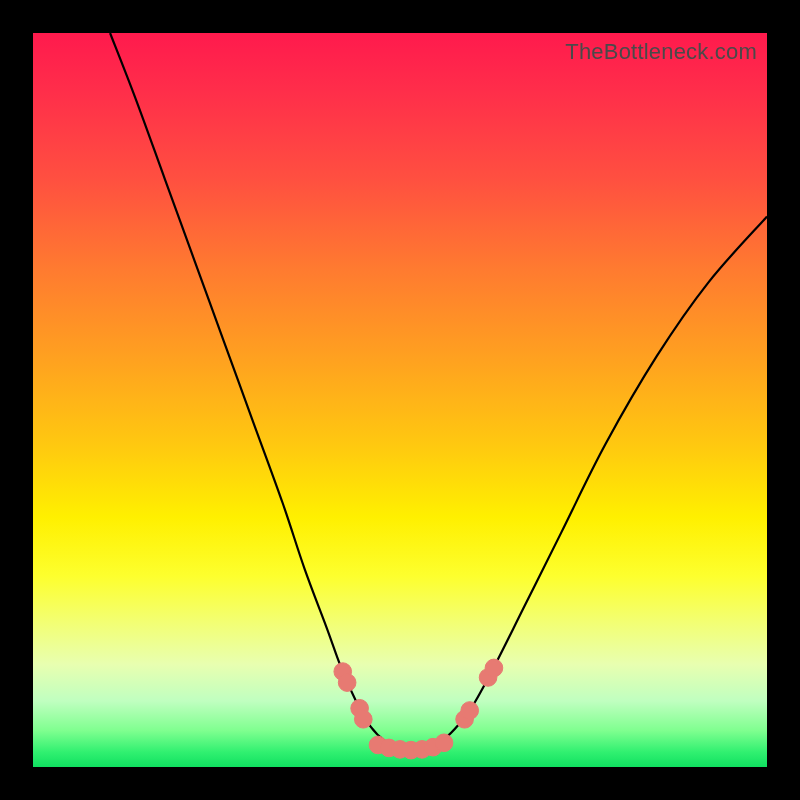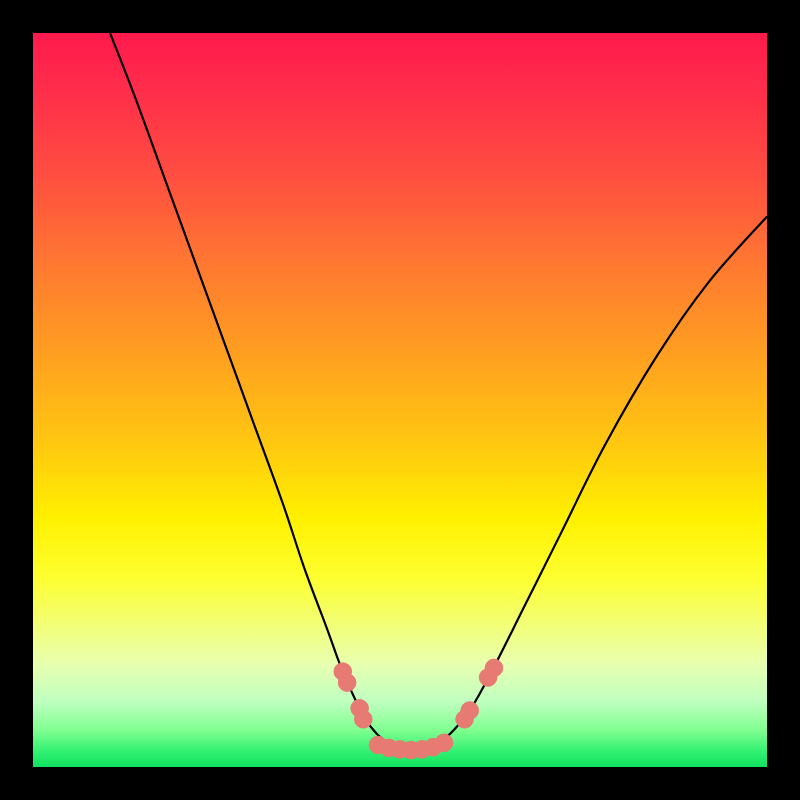--- a/index.html
+++ b/index.html
@@ -67,20 +67,21 @@
     fill: #e77a72;
     stroke: #e77a72;
   }
 </style>
 </head>
 <body>
 
 <div class="frame">
   <div class="plot-area">
 
+    <div class="watermark">TheBottleneck.com</div>
 
     <svg class="curves" viewBox="0 0 734 734" preserveAspectRatio="none">
       <path id="bottleneck-path" class="curve" d="M 77.07 0.00 C 81.69 11.89, 92.85 39.64, 102.76 66.06 C 112.67 92.48, 121.55 117.73, 132.12 146.80 C 142.69 175.87, 150.91 198.47, 161.48 227.54 C 172.05 256.61, 180.27 279.21, 190.84 308.28 C 201.41 337.35, 209.63 359.95, 220.20 389.02 C 230.77 418.09, 240.31 443.34, 249.56 469.76 C 258.81 496.18, 263.65 513.36, 271.58 535.82 C 279.51 558.28, 286.99 576.70, 293.60 594.54 C 300.21 612.38, 303.00 621.70, 308.28 634.91 C 313.56 648.12, 317.68 657.37, 322.96 667.94 C 328.24 678.51, 332.36 686.36, 337.64 693.63 C 342.92 700.90, 347.04 704.35, 352.32 708.31 C 357.60 712.27, 361.72 714.06, 367.00 715.65 C 372.28 717.24, 376.40 717.25, 381.68 717.12 C 386.96 716.99, 391.08 716.90, 396.36 714.92 C 401.64 712.93, 405.76 710.34, 411.04 706.11 C 416.32 701.88, 420.44 697.64, 425.72 691.43 C 431.00 685.22, 433.79 682.44, 440.40 671.61 C 447.01 660.78, 453.17 649.08, 462.42 631.24 C 471.67 613.40, 479.89 596.30, 491.78 572.52 C 503.67 548.74, 513.95 528.19, 528.48 499.12 C 543.01 470.05, 555.34 442.75, 572.52 411.04 C 589.70 379.33, 605.40 352.03, 623.90 322.96 C 642.40 293.89, 655.46 274.66, 675.28 249.56 C 695.10 224.46, 723.43 195.39, 734.00 183.50" stroke="#000000"></path>
       <g id="marker-group">
           <circle cx="309.75" cy="638.58" r="8.81" class="marker" fill="#e77a72"></circle>
           <circle cx="314.15" cy="649.59" r="8.81" class="marker" fill="#e77a72"></circle>
           <circle cx="326.63" cy="675.28" r="8.81" class="marker" fill="#e77a72"></circle>
           <circle cx="330.30" cy="686.29" r="8.81" class="marker" fill="#e77a72"></circle>
           <circle cx="344.98" cy="711.98" r="8.81" class="marker" fill="#e77a72"></circle>
           <circle cx="355.99" cy="714.92" r="8.81" class="marker" fill="#e77a72"></circle>

